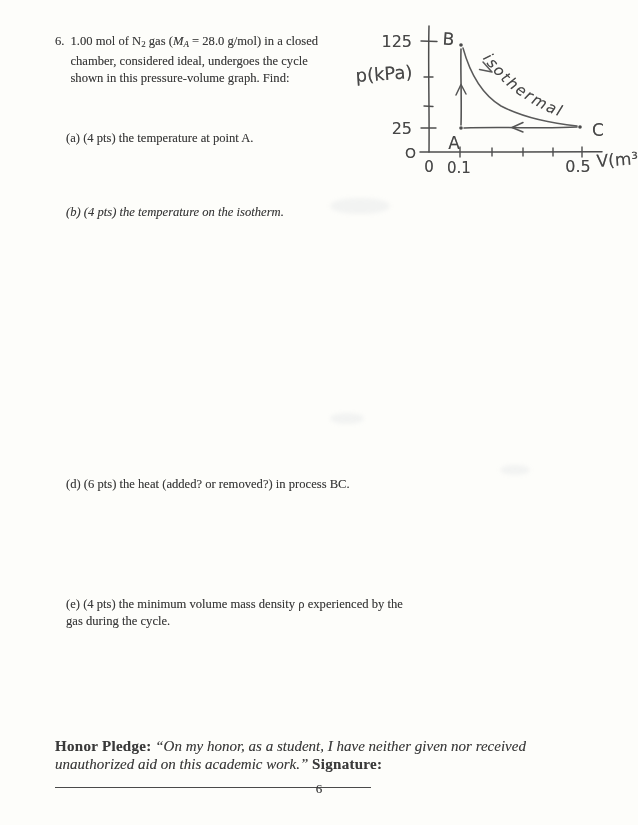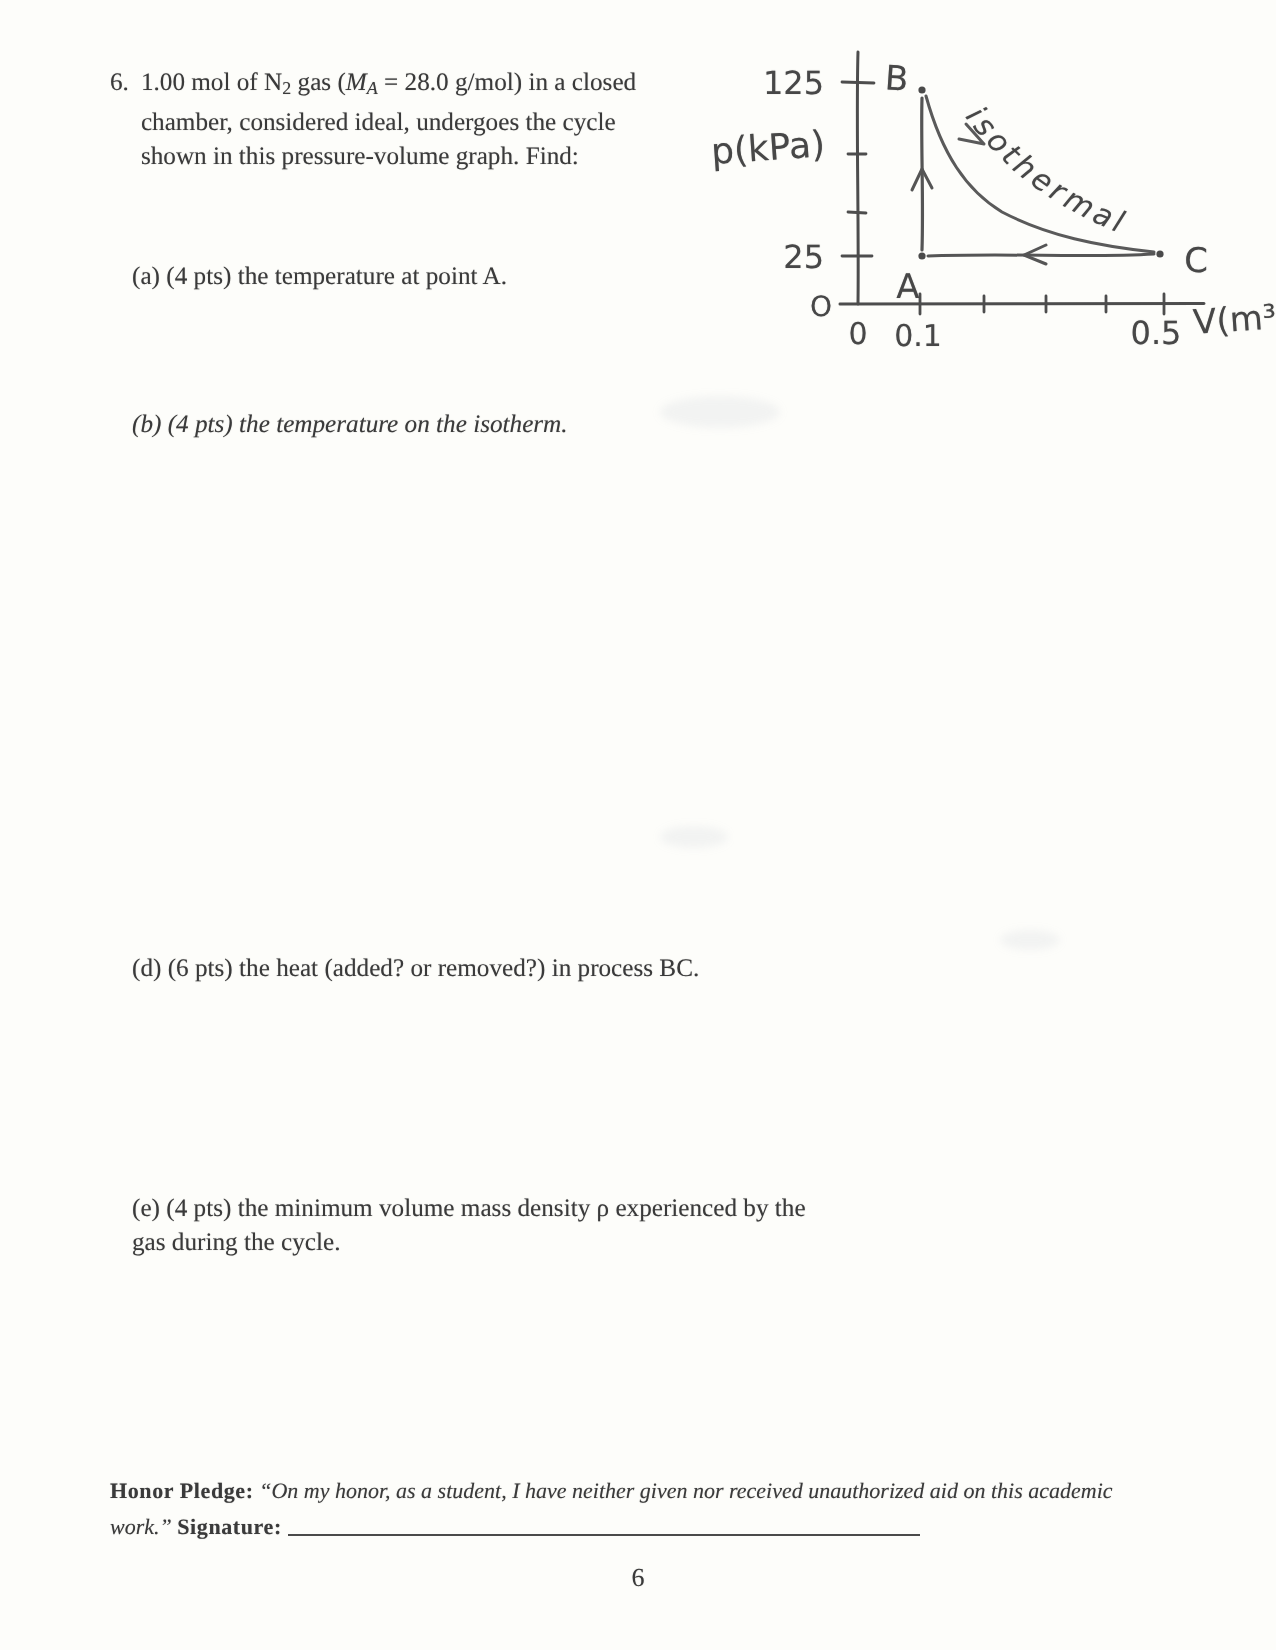--- a/index.html
+++ b/index.html
@@ -47,21 +47,21 @@
   }
   #pv-graph text {
     font-family: "DejaVu Sans", sans-serif;
     fill: #474747;
   }
   .honor {
     position: absolute;
     left: 55px;
     top: 737px;
     width: 534px;
-    font-size: 11px;
+    font-size: 15px;
     line-height: 18px;
   }
   .honor b { letter-spacing: 0.3px; }
   .honor i { }
   .sig-line {
     display: inline-block;
     width: 316px;
     border-bottom: 1.2px solid #4a4a4a;
     transform: translateY(1px);
   }

